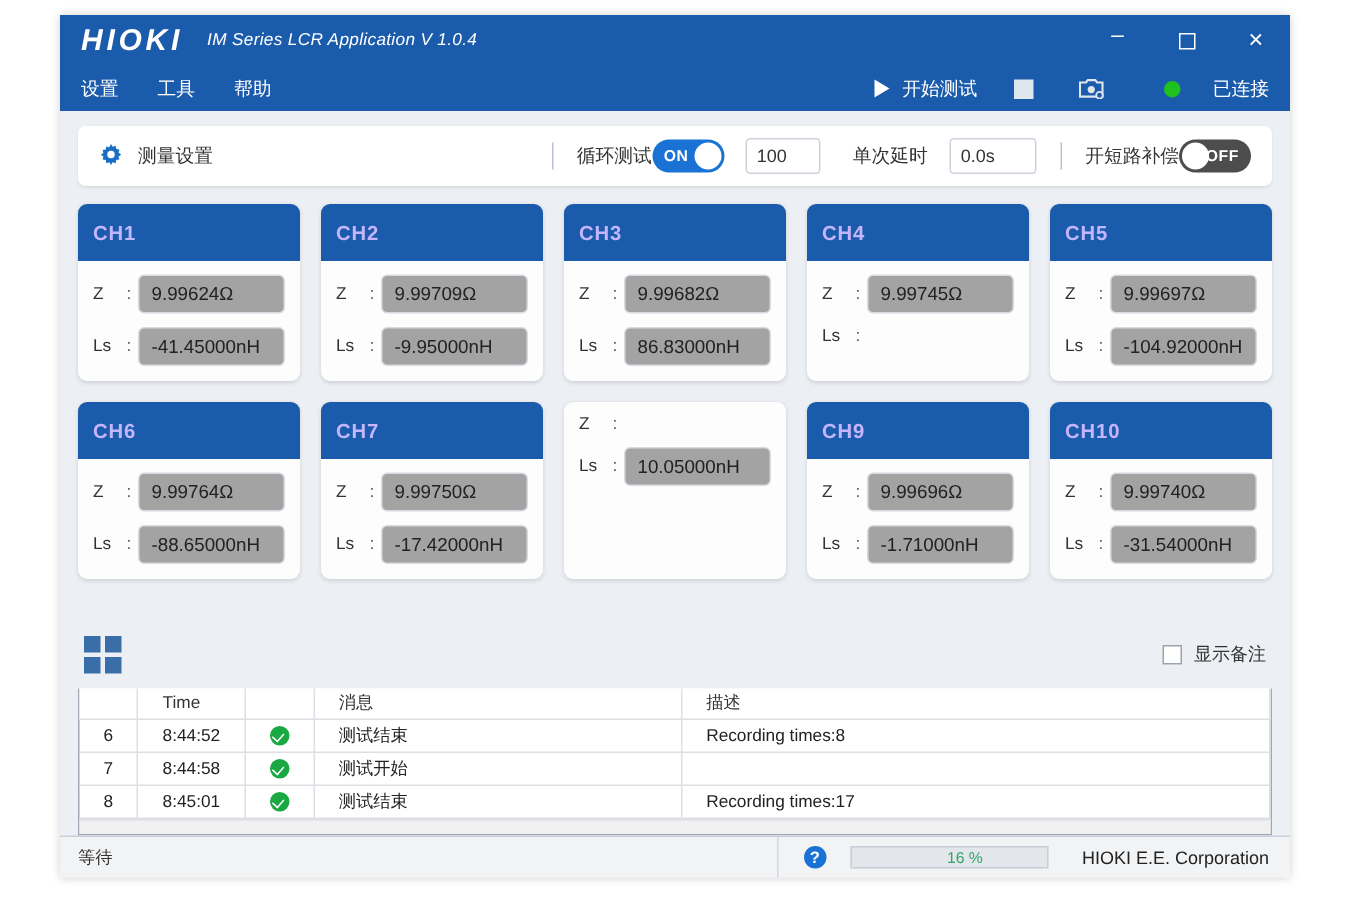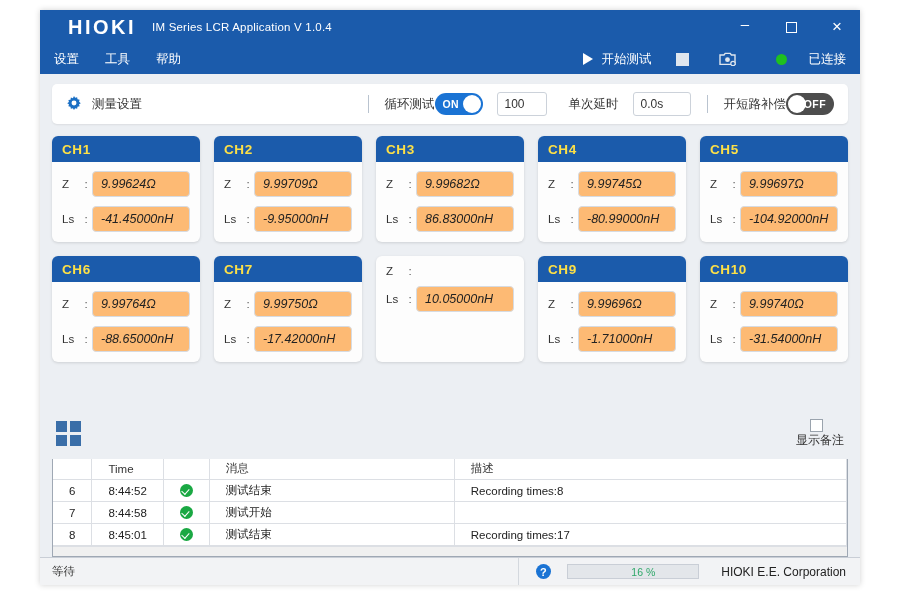--- a/index.html
+++ b/index.html
@@ -13,22 +13,22 @@
     position: absolute; left: 40px; top: 10px;
     width: 820px; height: 575px;
     background: #eceff3;
     display: flex; flex-direction: column;
     box-shadow: 0 0 6px rgba(0,0,0,.18);
   }
 
   
   .titlebar {
     background: #1b5bab; color:#fff; height: 34px;
-    display:flex; align-items:center; padding-left: 28px;
-    flex: 0 0 34px; position:relative;
+    display:flex; align-items:center; padding-left: 14px;
+    flex: 0 0 34px; position:relative;font-style:italic;
   }
   .logo {
     font-family:"Liberation Sans", sans-serif;
     font-weight: 700; font-size: 20px; letter-spacing: 2.5px;
   }
   .app-title { font-size: 11.5px; margin-left: 16px; letter-spacing:.2px; }
   .wincontrols { position:absolute; right: 0; top:0; height:34px; display:flex; }
   .wbtn {
     width: 46px; height:34px; display:flex; align-items:center; justify-content:center;
     font-size: 13px; color:#fff; cursor:default;
@@ -96,40 +96,40 @@
 
   
   .ch-area { flex: 1 1 auto; padding-top: 12px; min-height:0; }
   .ch-row { display:flex; gap: 14px; margin-bottom: 14px; }
   .ch-card {
     flex: 1 1 0; background:#fdfdfd; border-radius: 6px;
     box-shadow: 0 1px 3px rgba(0,0,0,.13); overflow:hidden;
     padding-bottom: 10px;
   }
   .ch-head {
-    background:#1b5bab; color:#fde047; height: 26px;
+    background:#1b5bab; color:#c4b5fd; height: 38px;
     display:flex; align-items:center; padding-left: 10px;
     font-size: 13.5px; font-weight: 700; letter-spacing: .6px;
   }
   .ch-line { display:flex; align-items:center; padding: 9px 10px 0 10px; }
   .ch-key { font-size: 11.5px; color:#333; width: 18px; }
   .ch-colon { font-size: 11.5px; color:#555; width: 12px; text-align:center; }
   .ch-val {
-    flex:1 1 auto; height: 26px; background:#fdba74; border:1px solid #d6dbe2;
+    flex:1 1 auto; height: 26px; background:#a3a3a3; border:1px solid #d6dbe2;
     border-radius:4px; display:flex; align-items:center; padding-left: 8px;
-    font-size: 12.5px; color:#222;font-style:italic;
+    font-size: 12.5px; color:#222;
   }
 
   
   .grid-row {
     display:flex; align-items:center; padding: 2px 4px 10px 4px; flex:0 0 auto;
   }
   .grid-icon { display:grid; grid-template-columns: 11px 11px; gap: 3px; }
   .grid-icon i { width:11px;height:11px;background:#3a6ea8;display:block; }
-  .memo { margin-left:auto; display:flex; align-items:center;flex-direction:column; }
+  .memo { margin-left:auto; display:flex; align-items:center; }
   .memo .box { width: 13px; height:13px; border:1.3px solid #9aa3ad; background:#fff; margin-right: 8px; }
   .memo .lbl { font-size:12px; color:#333; }
 
   
   .msg-panel { flex:0 0 auto; background:#fff; border:1px solid #9fa8b4; border-top:none; }
   .msg-head {
     background:#1b5bab; color:#fff; height: 20px; display:flex; align-items:center;
     padding: 0 8px 0 10px; font-size: 11.5px;
   }
   .msg-head .spacer { flex:1 1 auto; }
@@ -297,21 +297,20 @@
         <div class="ch-card">
           <div class="ch-head">CH4</div>
           <div class="ch-line">
             <span class="ch-key">Z</span>
             <span class="ch-colon">:</span>
             <span class="ch-val">9.99745Ω</span>
           </div>
           <div class="ch-line">
             <span class="ch-key">Ls</span>
             <span class="ch-colon">:</span>
-            <span class="ch-val">-80.99000nH</span>
           </div>
         </div>
         <div class="ch-card">
           <div class="ch-head">CH5</div>
           <div class="ch-line">
             <span class="ch-key">Z</span>
             <span class="ch-colon">:</span>
             <span class="ch-val">9.99697Ω</span>
           </div>
           <div class="ch-line">

